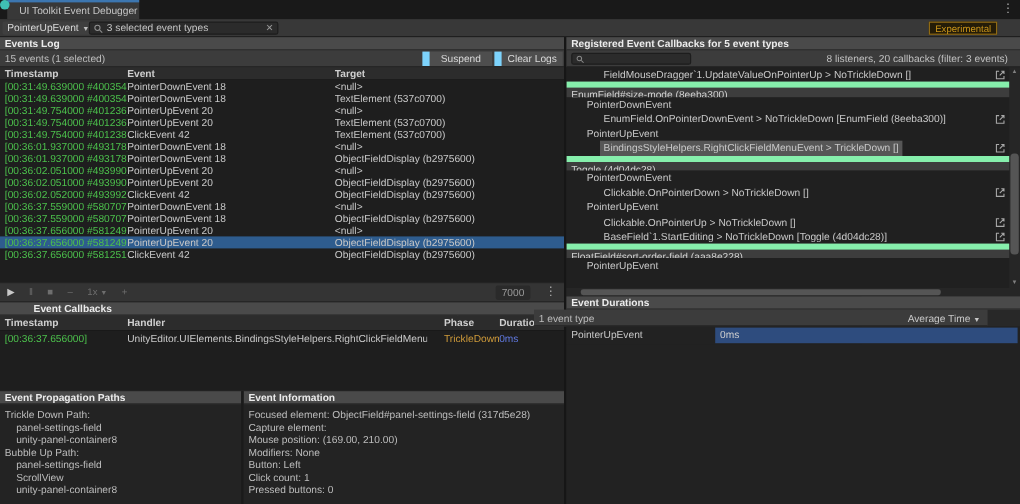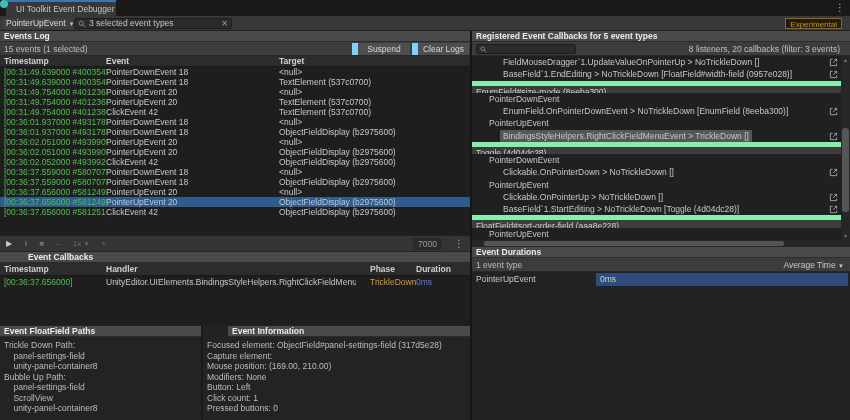--- a/index.html
+++ b/index.html
@@ -15,21 +15,21 @@
   #teal-dot { left:0px; top:0px; width:8px; height:8px; border-radius:50%; background:#3FBFB4; }
   #tab-kebab { right:5px; top:1px; color:#AFAFAF; font-size:10px; line-height:14px; cursor:pointer; }
 
   
   #toolbar { left:0; top:16px; width:850px; height:15px; background:#383838; border-bottom:1px solid #1F1F1F; }
   #picker { left:2px; top:2px; height:11px; padding:0 4px; color:#DADADA; line-height:11px; background:#3F3F3F; border-radius:2px; }
   #picker .caret { font-size:6px; color:#BDBDBD; margin-left:3px; }
   #searchbox { left:74px; top:2px; width:158px; height:11px; background:#2B2B2B; border:1px solid #1D1D1D; border-radius:2px;
                color:#C4C4C4; line-height:9px; padding:0 3px; display:flex; align-items:center; gap:3px; }
   #searchbox .x { margin-left:auto; color:#9A9A9A; font-size:8px; cursor:pointer; }
-  #experimental { right:8px; top:2px; height:11px; line-height:9px; padding:1px 4px; color:#C9941A;
+  #experimental { right:19px; top:2px; height:11px; line-height:9px; padding:1px 4px; color:#C9941A;
                   border:1px solid #8F6A14; background:#241C08; font-size:8px; }
 
   
   .sec-h { height:11px; background:#4A4A4A; color:#ECECEC; font-weight:bold; font-size:8.5px; line-height:11px;
            padding-left:4px; border-bottom:1px solid #2B2B2B; }
   .sub { background:#3C3C3C; color:#BEBEBE; border-bottom:1px solid #262626; }
 
   
   #el-header { left:0; top:31px; width:470px; }
   #el-sub { left:0; top:42px; width:470px; height:14px; line-height:14px; padding-left:4px; }
@@ -63,21 +63,21 @@
   #cb-row { left:0; top:276px; width:470px; height:12px; background:#1E1E1E; display:flex; line-height:12px; cursor:pointer; }
   #cb-area { left:0; top:288px; width:470px; height:37px; background:#1E1E1E; }
   .cb-ts { width:106px; padding-left:4px; color:#4CC04C; }
   .cb-h { width:250px; white-space:nowrap; overflow:hidden; }
   .cb-p { width:60px; color:#CE9A3A;padding-left:14px; }
   .cb-d { flex:1; color:#6079E0; }
   #cb-cols .cb-ts, #cb-cols .cb-p, #cb-cols .cb-d { color:#CFCFCF; }
 
   
   #prop-h { left:0; top:326px; width:201px; }
-  #info-h { left:203px; top:326px; width:267px;margin-left:25px; }
+  #info-h { left:203px; top:326px; width:267px; }
   #prop-body { left:0; top:337px; width:201px; height:83px; background:#232323; padding:3px 0 0 4px; }
   #info-body { left:203px; top:337px; width:267px; height:83px; background:#232323; padding:3px 0 0 4px; }
   .pline { height:10.5px; line-height:10.5px; color:#BDBDBD; white-space:pre; }
   #bl-divider { left:201px; top:326px; width:2px; height:94px; background:#1A1A1A; }
 
   
   #v-divider { left:470px; top:31px; width:2px; height:389px; background:#161616; }
 
   
   #rc-header { left:472px; top:31px; width:378px; }
@@ -96,21 +96,21 @@
 
   
   #rc-vscroll { left:841px; top:56px; width:9px; height:184px; background:#262626; }
   #rc-vthumb { position:absolute; left:1px; top:72px; width:7px; height:84px; background:#555; border-radius:3px; }
   .scr-arrow { position:absolute; left:1px; width:7px; text-align:center; font-size:5px; color:#808080; line-height:6px; }
   #rc-hscroll { left:472px; top:240px; width:378px; height:7px; background:#262626; }
   #rc-hthumb { position:absolute; left:12px; top:1px; width:300px; height:5px; background:#555; border-radius:2px; }
 
   
   #dur-header { left:472px; top:247px; width:378px; }
-  #dur-sub { left:472px; top:258px; width:378px; height:14px; line-height:14px; padding-left:4px; }
+  #dur-sub { left:445px; top:258px; width:378px; height:14px; line-height:14px; padding-left:4px; }
   #dur-sort { position:absolute; right:6px; top:0; color:#C8C8C8; }
   #dur-sort .caret { font-size:6px; }
   #dur-row { left:472px; top:272px; width:378px; height:15px; background:#222; display:flex; align-items:center; }
   #dur-name { width:124px; padding-left:4px; line-height:15px; }
   #dur-bar { flex:1; height:13px; background:#2E4C7E; color:#CFCFCF; line-height:13px; padding-left:4px; margin-right:2px; }
   #dur-rest { left:472px; top:287px; width:378px; height:133px; background:#222; }
 
   svg { display:block; }
 </style>
 </head>
@@ -250,21 +250,21 @@
     <span class="cb-d">Duration</span>
   </div>
   <div id="cb-row" class="abs">
     <span class="cb-ts">[00:36:37.656000]</span>
     <span class="cb-h">UnityEditor.UIElements.BindingsStyleHelpers.RightClickFieldMenuEv...</span>
     <span class="cb-p">TrickleDown</span>
     <span class="cb-d">0ms</span>
   </div>
   <div id="cb-area" class="abs"></div>
 
-  <div id="prop-h" class="abs sec-h">Event FloatField Paths</div>
+  <div id="prop-h" class="abs sec-h">Event Propagation Paths</div>
   <div id="info-h" class="abs sec-h">Event Information</div>
   <div id="bl-divider" class="abs"></div>
   <div id="prop-body" class="abs">
     <div class="pline">Trickle Down Path:</div>
     <div class="pline">    panel-settings-field</div>
     <div class="pline">    unity-panel-container8</div>
     <div class="pline">Bubble Up Path:</div>
     <div class="pline">    panel-settings-field</div>
     <div class="pline">    ScrollView</div>
     <div class="pline">    unity-panel-container8</div>
@@ -291,24 +291,20 @@
       <span></span>
     </span>
     <span id="rc-summary">8 listeners, 20 callbacks (filter: 3 events)</span>
   </div>
 
   <div id="rc-list" class="abs">
     <div class="rrow rcb"><span class="txt">FieldMouseDragger`1.UpdateValueOnPointerUp &gt; NoTrickleDown []</span><svg class="linkicon" width="9" height="9" viewBox="0 0 10 10">
           <path d="M4 1.5 H1.5 V8.5 H8.5 V6" fill="none" stroke="#A8A8A8"></path>
           <path d="M6 1.5 H8.5 V4 M8.5 1.5 L4.6 5.4" fill="none" stroke="#A8A8A8"></path>
         </svg></div>
-    <div class="rrow rcb"><span class="txt">BaseField`1.EndEditing &gt; NoTrickleDown [FloatField#width-field (0957e028)]</span><svg class="linkicon" width="9" height="9" viewBox="0 0 10 10">
-          <path d="M4 1.5 H1.5 V8.5 H8.5 V6" fill="none" stroke="#A8A8A8"></path>
-          <path d="M6 1.5 H8.5 V4 M8.5 1.5 L4.6 5.4" fill="none" stroke="#A8A8A8"></path>
-        </svg></div>
     <div class="rrow rgroup"><span>EnumField#size-mode (8eeba300)</span></div>
     <div class="rrow revent"><span>PointerDownEvent</span></div>
     <div class="rrow rcb"><span class="txt">EnumField.OnPointerDownEvent &gt; NoTrickleDown [EnumField (8eeba300)]</span><svg class="linkicon" width="9" height="9" viewBox="0 0 10 10">
           <path d="M4 1.5 H1.5 V8.5 H8.5 V6" fill="none" stroke="#A8A8A8"></path>
           <path d="M6 1.5 H8.5 V4 M8.5 1.5 L4.6 5.4" fill="none" stroke="#A8A8A8"></path>
         </svg></div>
     <div class="rrow revent"><span>PointerUpEvent</span></div>
     <div class="rrow rcb sel"><span class="txt">BindingsStyleHelpers.RightClickFieldMenuEvent &gt; TrickleDown []</span><svg class="linkicon" width="9" height="9" viewBox="0 0 10 10">
           <path d="M4 1.5 H1.5 V8.5 H8.5 V6" fill="none" stroke="#A8A8A8"></path>
           <path d="M6 1.5 H8.5 V4 M8.5 1.5 L4.6 5.4" fill="none" stroke="#A8A8A8"></path>

